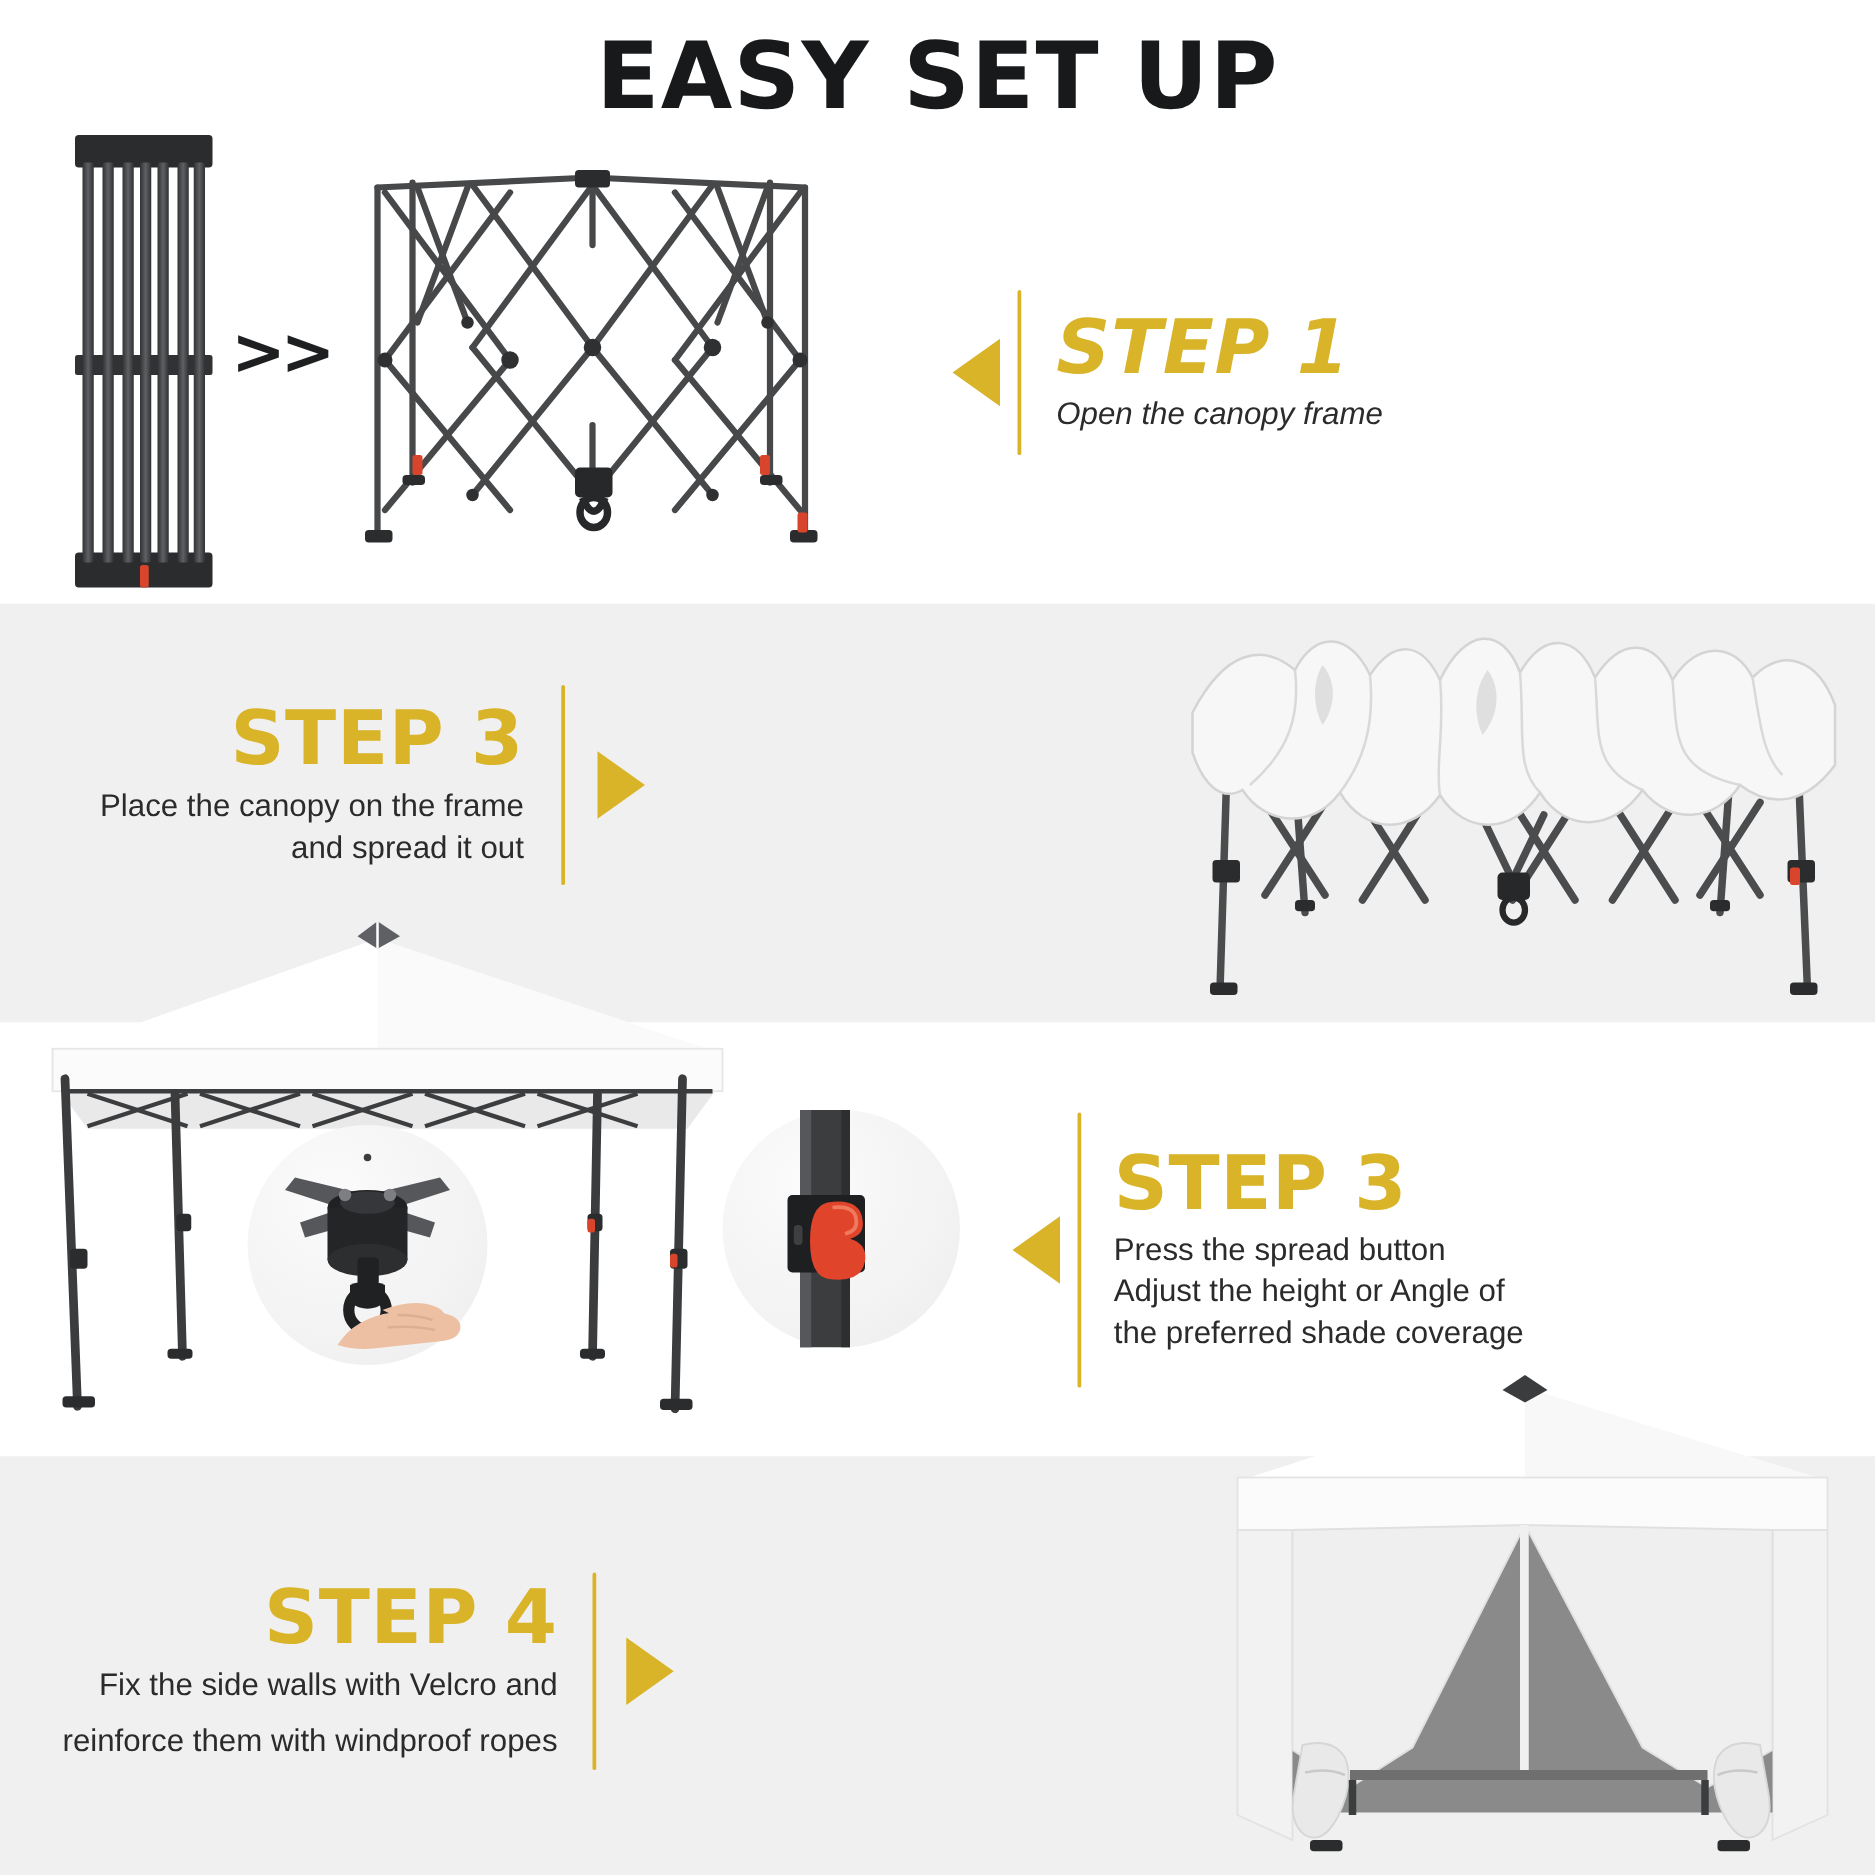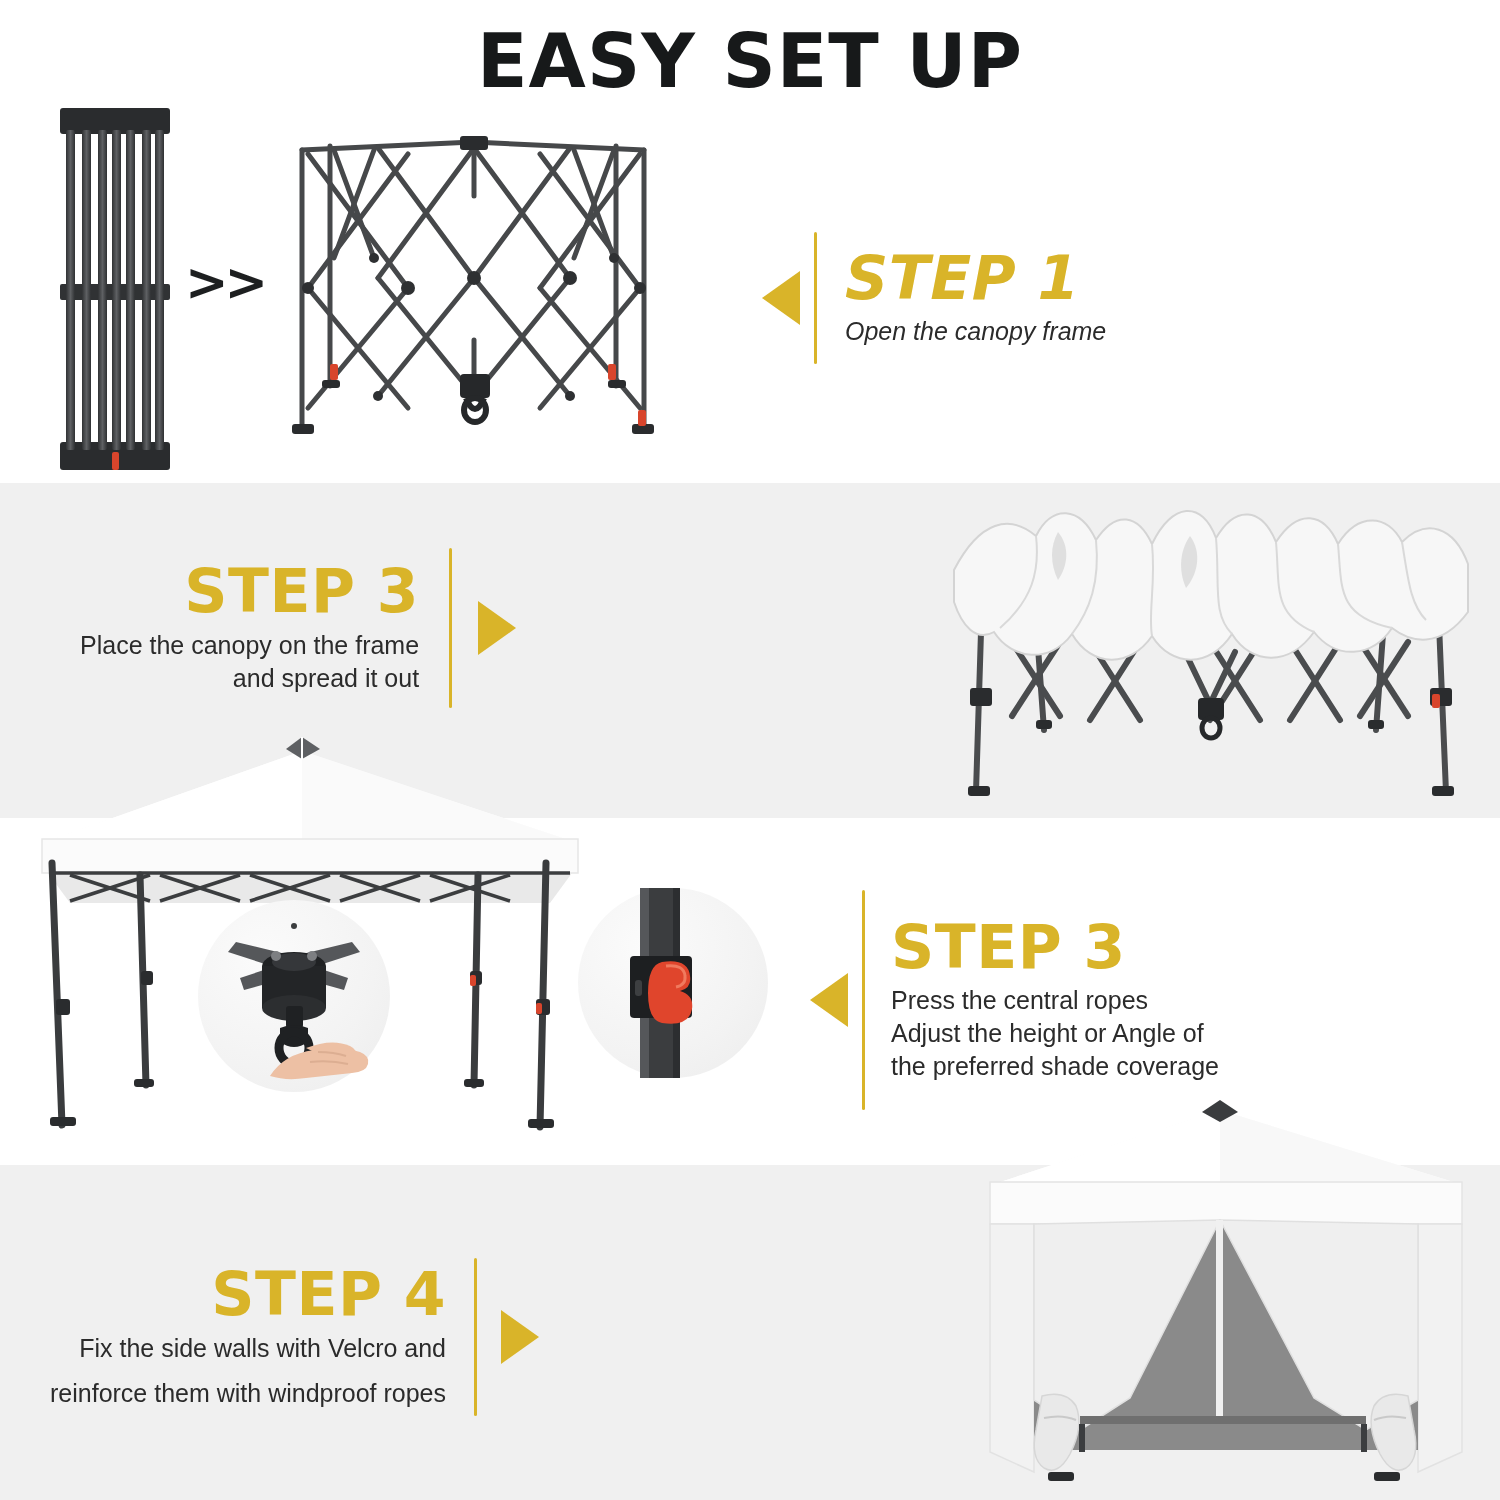--- a/index.html
+++ b/index.html
@@ -362,21 +362,21 @@
       <path d="M84 74 q26 -4 28 14 q2 12 -10 15 q14 4 12 18 q-3 18 -30 14 q-14 -3 -14 -30 q0 -28 14 -31 Z" fill="#e0452c"></path>
       <path d="M88 78 q18 -2 19 10 q1 9 -9 11" fill="none" stroke="#f07a5e" stroke-width="3"></path>
     </svg>
   </div>
 
   <div class="step-block s3">
     <div class="tri tri-left"></div>
     <div class="divider"></div>
     <div class="step-text">
       <div class="step-head">STEP 3</div>
-      <div class="step-desc">Press the central ropes</div>
+      <div class="step-desc">Press the spread button</div>
       <div class="step-desc" style="margin-top:0">Adjust the height or Angle of</div>
       <div class="step-desc" style="margin-top:0">the preferred shade coverage</div>
     </div>
   </div>
 
   <div class="step-block s4">
     <div class="step-text">
       <div class="step-head">STEP 4</div>
       <div class="step-desc">Fix the side walls with Velcro and</div>
       <div class="step-desc" style="margin-top:12px">reinforce them with windproof ropes</div>

